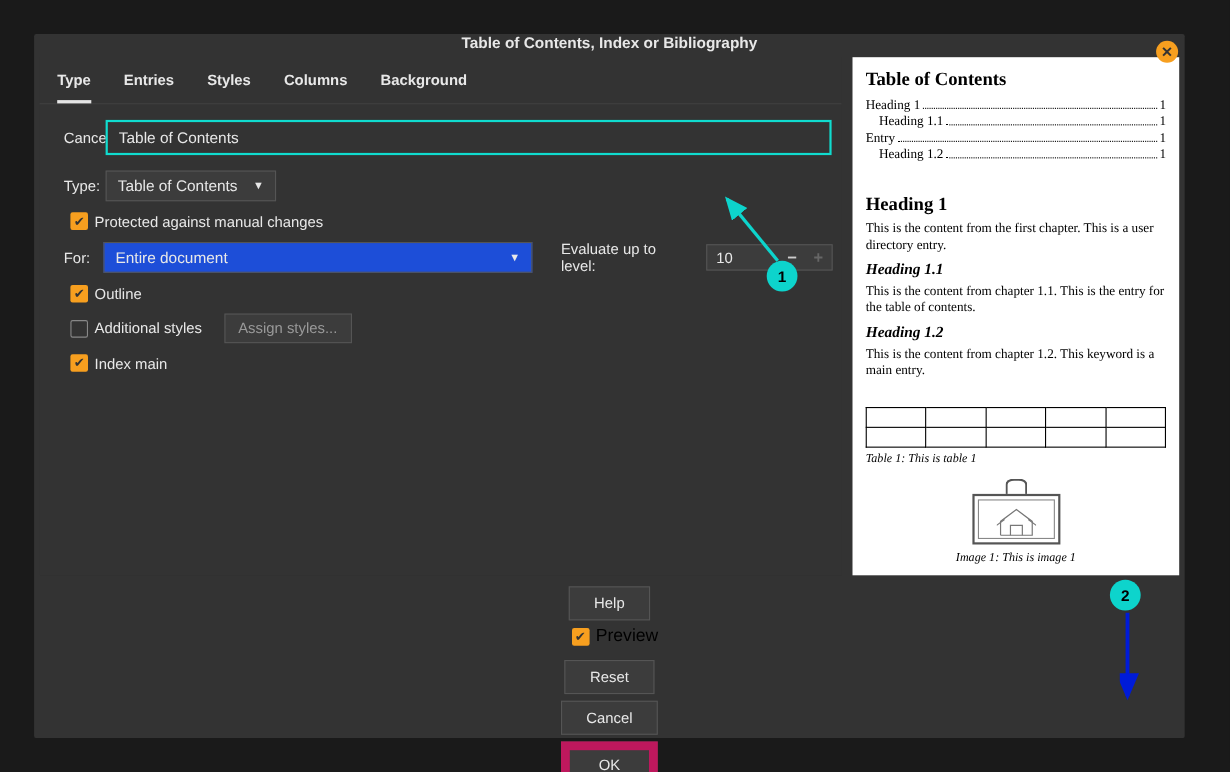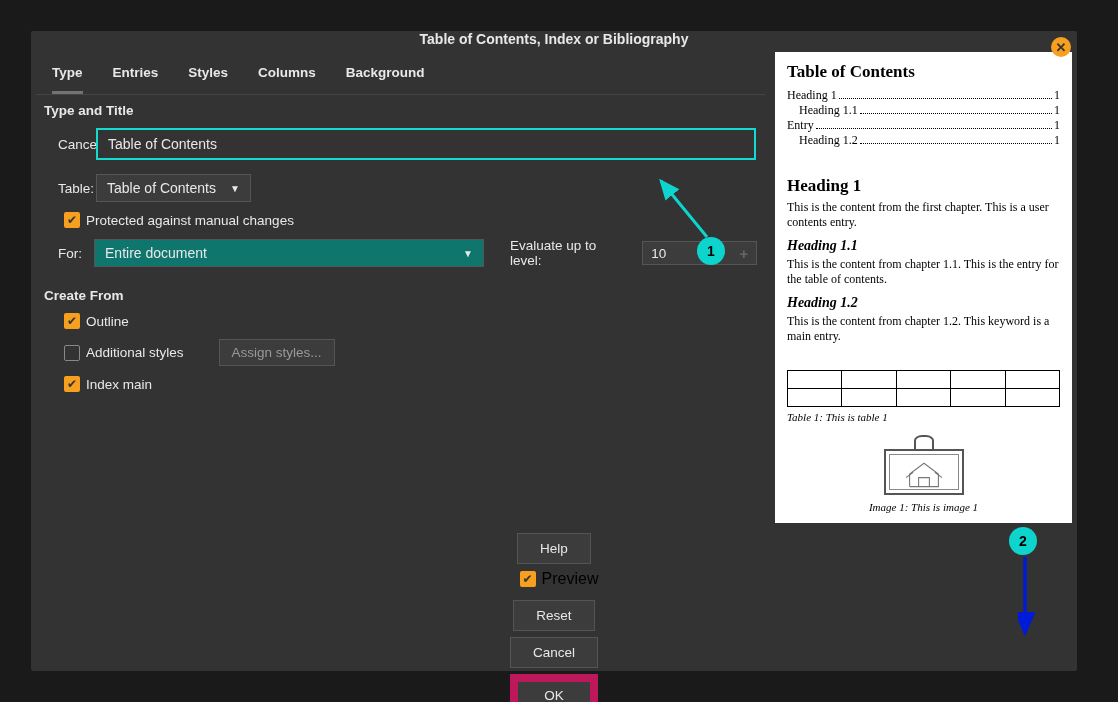--- a/index.html
+++ b/index.html
@@ -66,21 +66,21 @@
     border-bottom: 1px solid #444;
   }
   .tab {
     color: #e8e8e8;
     font-size: 13.5px;
     font-weight: bold;
     padding: 8px 0 14px 0;
     cursor: pointer;
   }
   .tab.active {
-    border-bottom: 3px solid #737373;
+    border-bottom: 3px solid #e5e5e5;
     padding-bottom: 2px;
   }
   .form-area {
     padding: 8px 8px 4px 8px;
     flex: 1;
     background: #333;
     color: #e8e8e8;
     font-size: 13.5px;
   }
   .sect-title {
@@ -148,21 +148,21 @@
     border: 1.5px solid #888;
   }
   .for-row {
     display: flex;
     align-items: center;
     gap: 12px;
     padding-left: 14px;
     margin-top: 6px;
   }
   .for-select {
-    background: #0f766e;
+    background: #1d4ed8;
     border: 1px solid #555;
     color: #e8e8e8;
     padding: 5px 10px;
     width: 394px;
     font-size: 14px;
     display: flex;
     align-items: center;
     cursor: pointer;
   }
   .eval-label { margin-left: 14px; }
@@ -184,21 +184,21 @@
     font-weight: bold;
     font-size: 15px;
   }
   .spinner-btn.dim { color: #666; }
   .styles-btn {
     background: #3c3c3c;
     border: 1px solid #555;
     color: #999;
     padding: 5px 12px;
     font-size: 13.5px;
-    margin-left: 29px;
+    margin-left: 14px;
     cursor: pointer;
   }
   .section-gap { margin-top: 20px; }
   .preview-panel {
     width: 297px;
     background: #fff;
     color: #000;
     padding: 10px 12px;
     font-family: "Liberation Serif", serif;
     font-size: 12.5px;
@@ -351,29 +351,28 @@
     <div class="left-panel">
       <div class="tabs">
         <div class="tab active">Type</div>
         <div class="tab">Entries</div>
         <div class="tab">Styles</div>
         <div class="tab">Columns</div>
         <div class="tab">Background</div>
       </div>
 
       <div class="form-area">
-        <div class="sect-title">Type and Title</div>
 
         <div class="row">
           <div class="row-label">Cancel:</div>
           <input class="title-input" value="Table of Contents" style="">
         </div>
 
         <div class="row" style="margin-top:14px;">
-          <div class="row-label">Table:</div>
+          <div class="row-label">Type:</div>
           <div class="select-box">
             <span>Table of Contents</span>
             <span class="dropdown-arrow">▼</span>
           </div>
         </div>
 
         <div class="checkbox-row">
           <div class="checkbox checked">✔</div>
           <span>Protected against manual changes</span>
         </div>
@@ -386,21 +385,20 @@
             <span class="dropdown-arrow" style="margin-left:auto;">▼</span>
           </div>
           <span class="eval-label">Evaluate up to level:</span>
           <div class="spinner">
             <span class="spinner-val">10</span>
             <span class="spinner-btn">−</span>
             <span class="spinner-btn dim">+</span>
           </div>
         </div>
 
-        <div class="sect-title section-gap">Create From</div>
 
         <div class="checkbox-row">
           <div class="checkbox checked">✔</div>
           <span>Outline</span>
         </div>
 
         <div class="checkbox-row">
           <div class="checkbox unchecked"></div>
           <span>Additional styles</span>
           <div class="styles-btn">Assign styles...</div>
@@ -430,21 +428,21 @@
           <span class="toc-dots"></span>
           <span>1</span>
       </div>
       <div class="toc-line indent">
         <span>Heading 1.2</span>
           <span class="toc-dots"></span>
           <span>1</span>
       </div>
 
       <div class="preview-h1">Heading 1</div>
-      <div class="preview-p">This is the content from the first chapter. This is a user contents entry.</div>
+      <div class="preview-p">This is the content from the first chapter. This is a user directory entry.</div>
       <div class="preview-h2">Heading 1.1</div>
       <div class="preview-p">This is the content from chapter 1.1. This is the entry for the table of contents.</div>
       <div class="preview-h2">Heading 1.2</div>
       <div class="preview-p">This is the content from chapter 1.2. This keyword is a main entry.</div>
 
       <table class="preview-table">
         <tbody>
             <tr>
               <td></td>
               <td></td>

